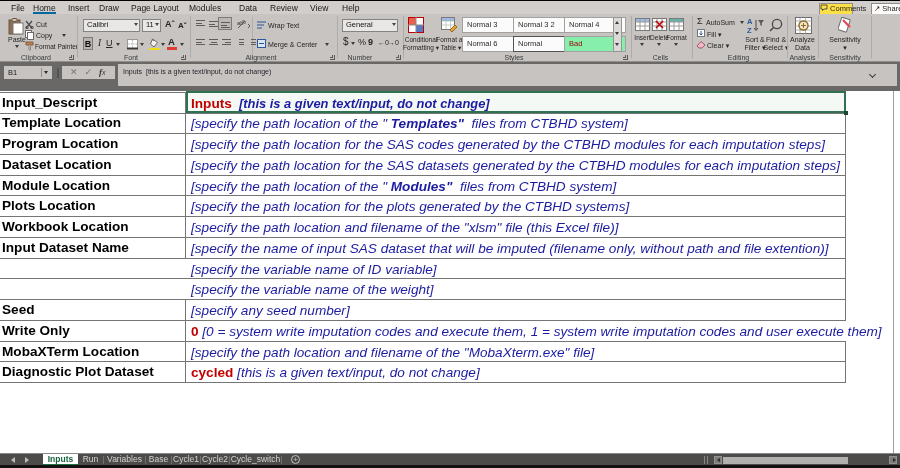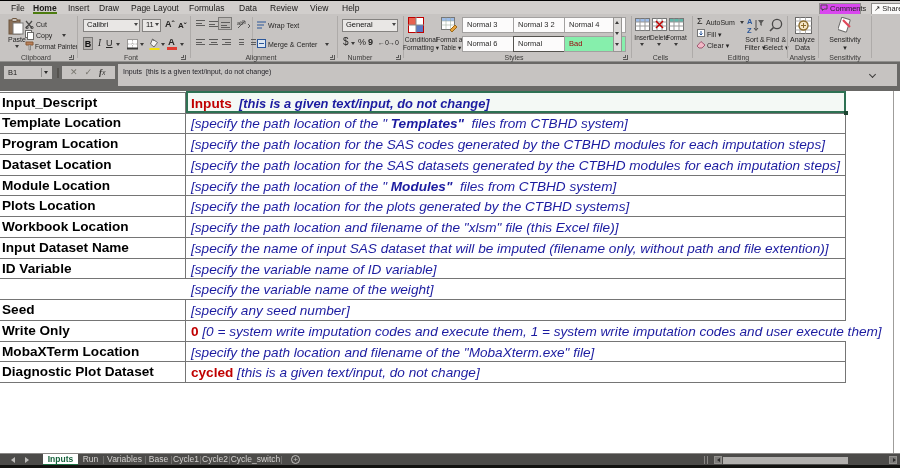--- a/index.html
+++ b/index.html
@@ -33,30 +33,30 @@
 .rd{color:#c00000;font-weight:bold;font-size:13.6px;white-space:nowrap}
 #sheetbar{position:absolute;left:0;top:453px;width:900px;height:11.5px;background:#4c4b49;border-top:1px solid #8a8886}
 .stab{position:absolute;top:0;height:11.5px;font-size:8.5px;color:#d4d2d0;text-align:center;line-height:11px;white-space:nowrap}
 .stsep{position:absolute;top:2px;height:8px;width:1px;background:#706f6d}
 #blackbar{position:absolute;left:0;top:464.5px;width:900px;height:3.5px;background:#121210}
 </style></head>
 <body>
 <div id="app">
 <div id="tabrow">
   <div class="mtab" style="left:11px">File</div>
-  <div class="mtab" style="left:33px;font-weight:bold;border-bottom:2px solid #4d7c0f">Home</div>
+  <div class="mtab" style="left:33px;font-weight:normal;border-bottom:2px solid #0369a1">Home</div>
   <div class="mtab" style="left:68px">Insert</div>
   <div class="mtab" style="left:99px">Draw</div>
   <div class="mtab" style="left:131px">Page Layout</div>
-  <div class="mtab" style="left:189px">Formulas</div>
+  <div class="mtab" style="left:189px">Modules</div>
   <div class="mtab" style="left:239px">Data</div>
   <div class="mtab" style="left:270px">Review</div>
   <div class="mtab" style="left:310px">View</div>
   <div class="mtab" style="left:342px">Help</div>
-  <div class="abs" style="left:819px;top:2px;width:42px;height:12px;background:#d946ef;border:1px solid #8f8d8b;font-size:7.5px;line-height:10px;color:#201f1e;text-align:right;white-space:nowrap"><svg width="8" height="8" viewBox="0 0 8 8" style="vertical-align:-1px">
+  <div class="abs" style="left:819px;top:2px;width:34px;height:12px;background:#fde047;border:1px solid #8f8d8b;font-size:7.5px;line-height:10px;color:#201f1e;text-align:right;white-space:nowrap"><svg width="8" height="8" viewBox="0 0 8 8" style="vertical-align:-1px">
           <path d="M1 1 H7 V5 H4 L2.5 6.5 V5 H1 Z" fill="none" stroke="#444" stroke-width="0.9"></path>
         </svg> Comments</div>
   <div class="abs" style="left:871px;top:2px;width:40px;height:12px;background:#fbfaf9;border:1px solid #8f8d8b;font-size:7.5px;line-height:10px;color:#201f1e;text-align:left;padding-left:2px;white-space:nowrap">↗ Share</div>
 </div>
 <div id="ribbon">
 
 <div class="abs" style="left:0;top:0;width:78px;height:48px">
   <svg class="abs" style="left:8px;top:4px" width="16" height="17" viewBox="0 0 16 17">
           <rect x="1" y="2" width="11" height="14" fill="#8a6f57" stroke="#6e563f"></rect>
           <rect x="4" y="0.5" width="5" height="3" rx="1" fill="#c9c2ba" stroke="#6e563f"></rect>
@@ -343,21 +343,20 @@
         </div>
     <div class="grow" style="top:124.5px;height:20.75px;border-bottom:1px solid #757575">
           <div class="ca">Workbook Location</div>
           <div class="cb"><span class="bt">[specify the path location and filename of the "xlsm" file (this Excel file)]</span></div>
         </div>
     <div class="grow" style="top:145.25px;height:20.75px;border-bottom:1px solid #757575">
           <div class="ca">Input Dataset Name</div>
           <div class="cb"><span class="bt">[specify the name of input SAS dataset that will be imputed (filename only, without path and file extention)]</span></div>
         </div>
     <div class="grow" style="top:166px;height:20.75px;border-bottom:1px solid #757575">
-          <div class="ca">ID Variable</div>
           <div class="cb"><span class="bt">[specify the variable name of ID variable]</span></div>
         </div>
     <div class="grow" style="top:186.75px;height:20.75px;border-bottom:1px solid #757575">
           <div class="cb"><span class="bt">[specify the variable name of the weight]</span></div>
         </div>
     <div class="grow" style="top:207.5px;height:20.75px;border-bottom:1px solid #757575">
           <div class="ca">Seed</div>
           <div class="cb"><span class="bt">[specify any seed number]</span></div>
         </div>
     <div class="grow" style="top:228.25px;height:20.75px;border-bottom:1px solid #757575;border-right:none">

